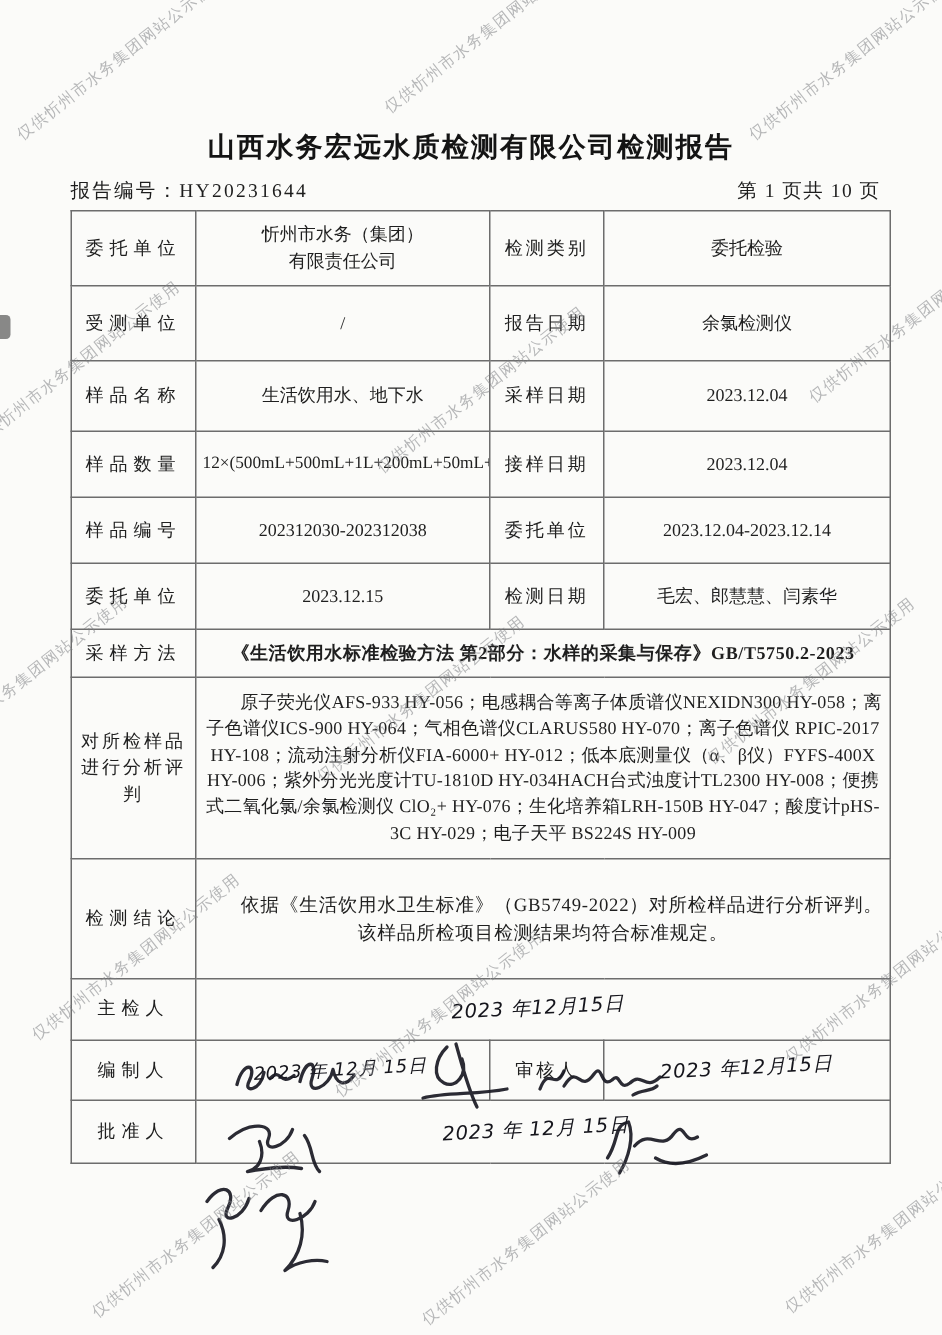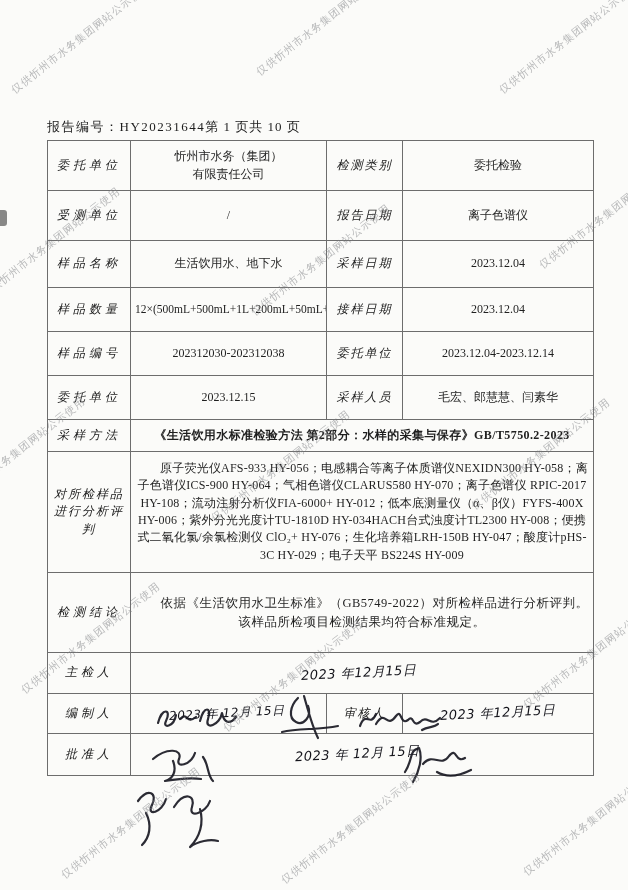--- a/index.html
+++ b/index.html
@@ -16,38 +16,38 @@
   }
   
   .title{
     position:absolute;top:86px;left:0;width:100%;
     text-align:center;
     font-family:"Liberation Sans","DejaVu Sans",sans-serif;
     font-weight:700;font-size:18px;letter-spacing:1.5px;color:#141414;
   }
   .meta{
     position:absolute;top:118px;left:47px;width:540px;
-    display:flex;justify-content:flex-start;align-items:baseline;
-    font-size:13px;color:#1d1d1d;
+    display:flex;justify-content:space-between;align-items:baseline;
+    font-size:13px;color:#1d1d1d;gap:47px;
   }
   .meta .left{letter-spacing:1.5px;}
   .meta .right{letter-spacing:1px;}
   
   table.report{
     position:absolute;top:140px;left:47px;
     width:546px;border-collapse:collapse;table-layout:fixed;
     font-size:12px;color:#1f1f1f;
   }
   table.report td{
     border:1px solid #6d6d6d;
     text-align:center;vertical-align:middle;
     padding:2px 4px;line-height:1.45;
     overflow:hidden;
   }
-  td.lab{letter-spacing:4px;color:#202020;font-style:italic;}
+  td.lab{letter-spacing:4px;color:#202020;}
   td.lab.tight{letter-spacing:2px;}
   .prewrap{white-space:pre-line;}
   td.instr{
     text-align:justify;text-align-last:auto;
     padding:3px 9px;text-indent:2em;
     line-height:1.58;letter-spacing:0.2px;
   }
   td.concl{
     text-align:left;padding:6px 16px;text-indent:2em;
     line-height:1.85;font-size:12.5px;letter-spacing:0.5px;
@@ -79,20 +79,21 @@
   .edge-smudge{
     position:absolute;left:0;top:210px;width:7px;height:16px;
     background:#4a4a4a;opacity:0.65;border-radius:0 3px 3px 0;
   }
 </style>
 </head>
 <body>
 
 <div class="page">
 
+  <div class="title">山西水务宏远水质检测有限公司检测报告</div>
 
   <div class="meta">
     <div class="left"><span>报告编号：</span><span>HY20231644</span></div>
     <div class="right">第 1 页共 10 页</div>
   </div>
 
   <table class="report">
     <colgroup>
         <col style="width:83px">
         <col style="width:196px">
@@ -104,21 +105,21 @@
       <td class="lab">委托单位</td>
       <td class="prewrap">忻州市水务（集团）
 有限责任公司</td>
       <td class="lab tight">检测类别</td>
       <td>委托检验</td>
     </tr>
     <tr style="height:50px">
       <td class="lab">受测单位</td>
       <td>/</td>
       <td class="lab tight">报告日期</td>
-      <td>离子色谱仪</td>
+      <td>余氯检测仪</td>
     </tr>
     <tr style="height:47px">
       <td class="lab">样品名称</td>
       <td>生活饮用水、地下水</td>
       <td class="lab tight">采样日期</td>
       <td>2023.12.04</td>
     </tr>
     <tr style="height:44px">
       <td class="lab">样品数量</td>
       <td class="qty">12×(500mL+500mL+1L+200mL+50mL+2.5L+20mL+100mL+5L)</td>
@@ -127,21 +128,21 @@
     </tr>
     <tr style="height:44px">
       <td class="lab">样品编号</td>
       <td>202312030-202312038</td>
       <td class="lab tight">委托单位</td>
       <td>2023.12.04-2023.12.14</td>
     </tr>
     <tr style="height:44px">
       <td class="lab">委托单位</td>
       <td>2023.12.15</td>
-      <td class="lab tight">采样人员</td>
+      <td class="lab tight">检测日期</td>
       <td>毛宏、郎慧慧、闫素华</td>
     </tr>
     <tr style="height:32px">
       <td class="lab">采样方法</td>
       <td class="method" colspan="3">《生活饮用水标准检验方法 第2部分：水样的采集与保存》GB/T5750.2-2023</td>
     </tr>
     <tr style="height:121px">
       <td class="lab tight">对所检样品进行分析评判</td>
       <td class="instr" colspan="3">原子荧光仪AFS-933 HY-056；电感耦合等离子体质谱仪NEXIDN300 HY-058；离子色谱仪ICS-900 HY-064；气相色谱仪CLARUS580 HY-070；离子色谱仪 RPIC-2017 HY-108；流动注射分析仪FIA-6000+ HY-012；低本底测量仪（α、β仪）FYFS-400X HY-006；紫外分光光度计TU-1810D HY-034HACH台式浊度计TL2300 HY-008；便携式二氧化氯/余氯检测仪 ClO₂+ HY-076；生化培养箱LRH-150B HY-047；酸度计pHS-3C HY-029；电子天平 BS224S HY-009</td>
     </tr>

